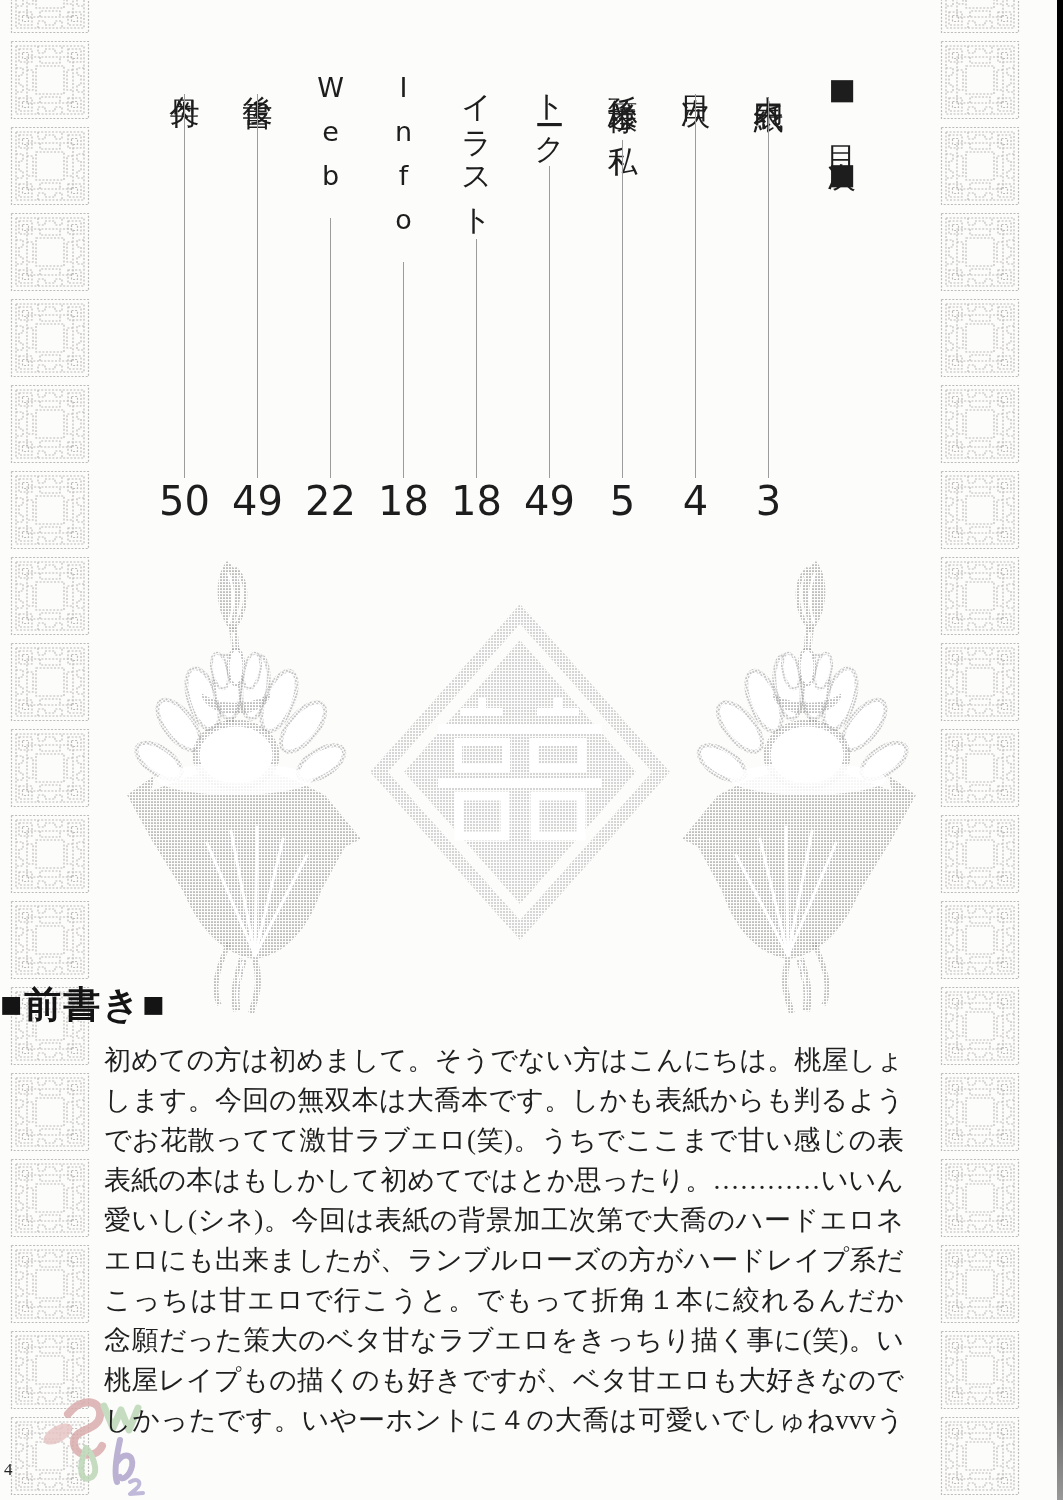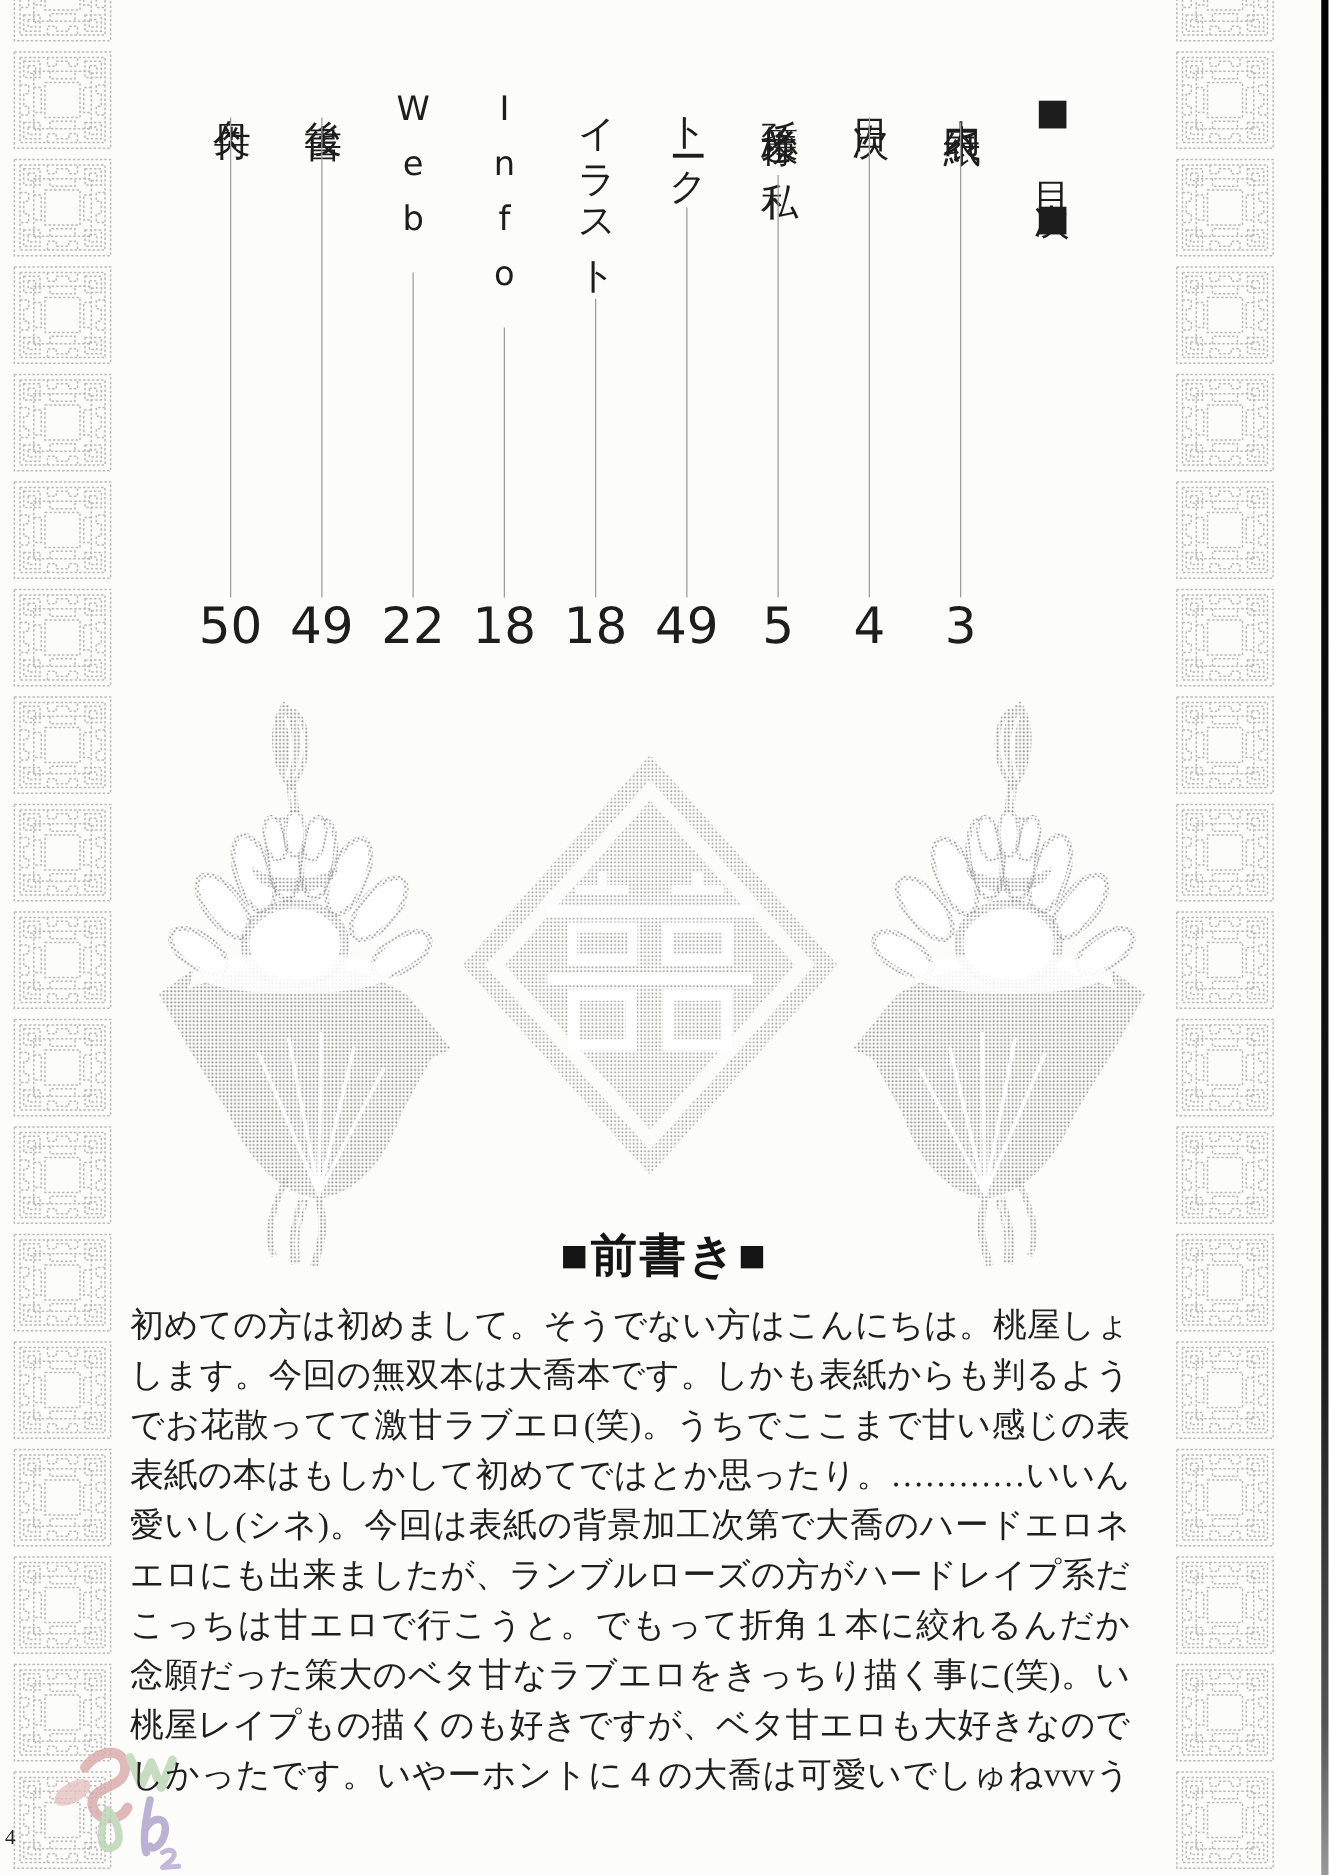--- a/index.html
+++ b/index.html
@@ -24,21 +24,21 @@
   .toc-line{flex:1 1 auto;width:0;border-left:1px solid #9c9c9c;margin-top:14px;}
   .toc-page{height:40px;margin-top:6px;font-size:40px;display:flex;align-items:flex-end;
        font-family:"DejaVu Sans",sans-serif;}
   
   .deco{position:absolute;}
   .lotus-left{left:115px;top:543px;width:260px;height:470px;}
   .lotus-right{left:668px;top:543px;width:260px;height:470px;transform:scaleX(-1);}
   .diamond{left:368px;top:602px;width:304px;height:340px;}
   .scribble{left:40px;top:1388px;width:130px;height:112px;}
   
-  .preface-heading{position:absolute;left:0;top:980px;width:100%;text-align:center;
+  .preface-heading{position:absolute;left:0;top:980px;width:100%;text-align:left;
        font-family:"Liberation Serif","DejaVu Serif",serif;font-size:37px;font-weight:bold;
        letter-spacing:2px;color:#141414;}
   .preface-body{position:absolute;left:104px;top:1040px;width:800px;
        font-family:"Liberation Serif","DejaVu Serif",serif;font-size:27px;color:#1f1f1f;}
   .preface-line{height:40px;line-height:40px;text-align:justify;text-align-last:justify;
        overflow:hidden;}
   .preface-line.last{text-align-last:left;}
   
   .corner-page{position:absolute;left:4px;top:1460px;font-size:17px;
        font-family:"Liberation Serif",serif;color:#222;}

